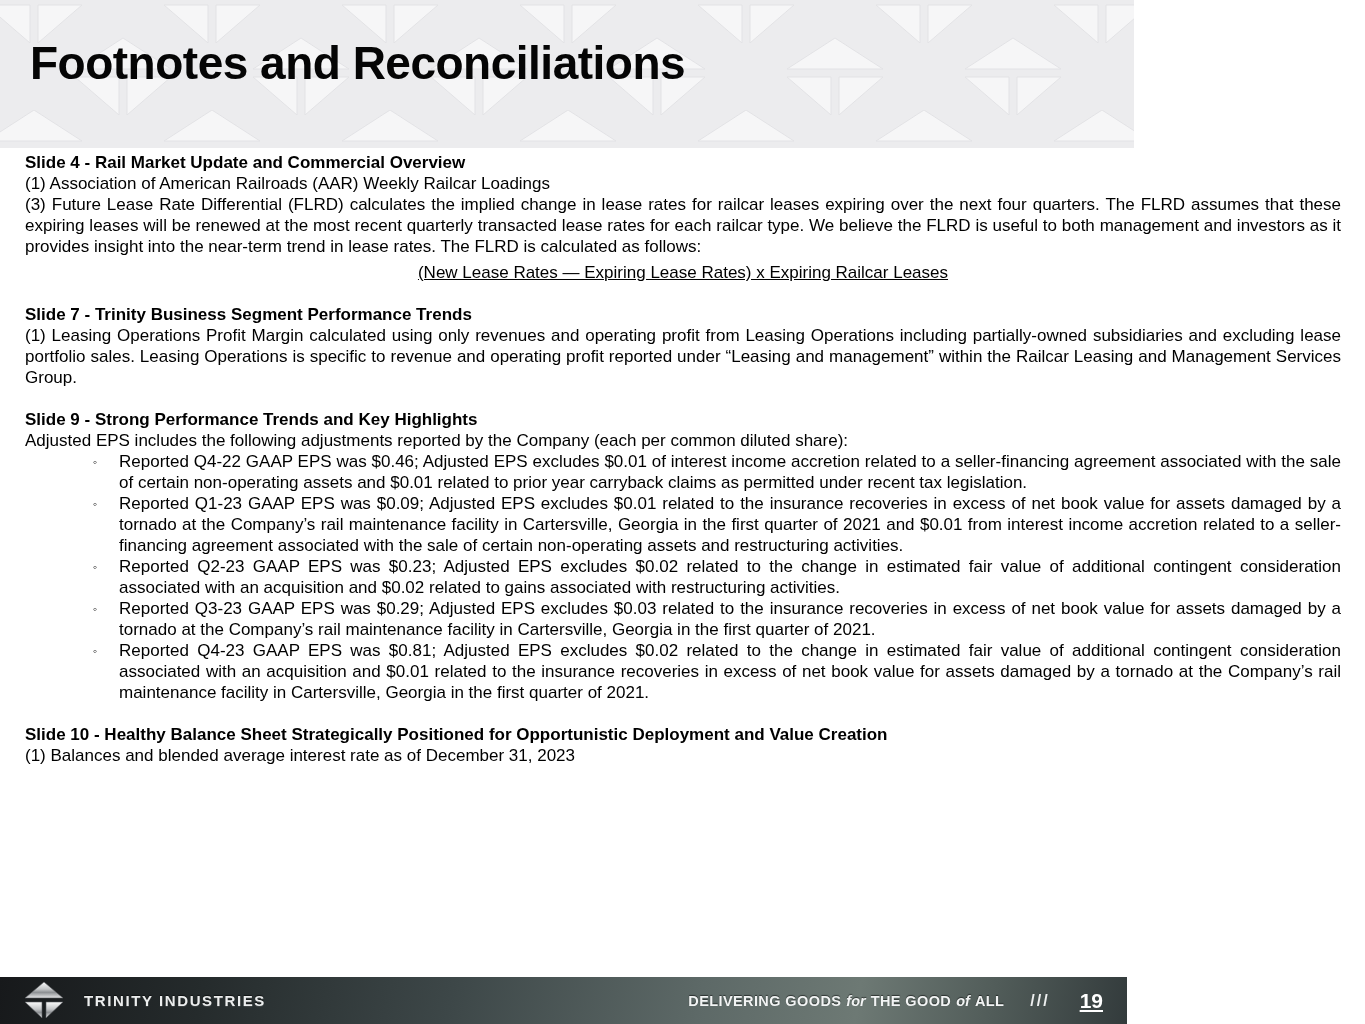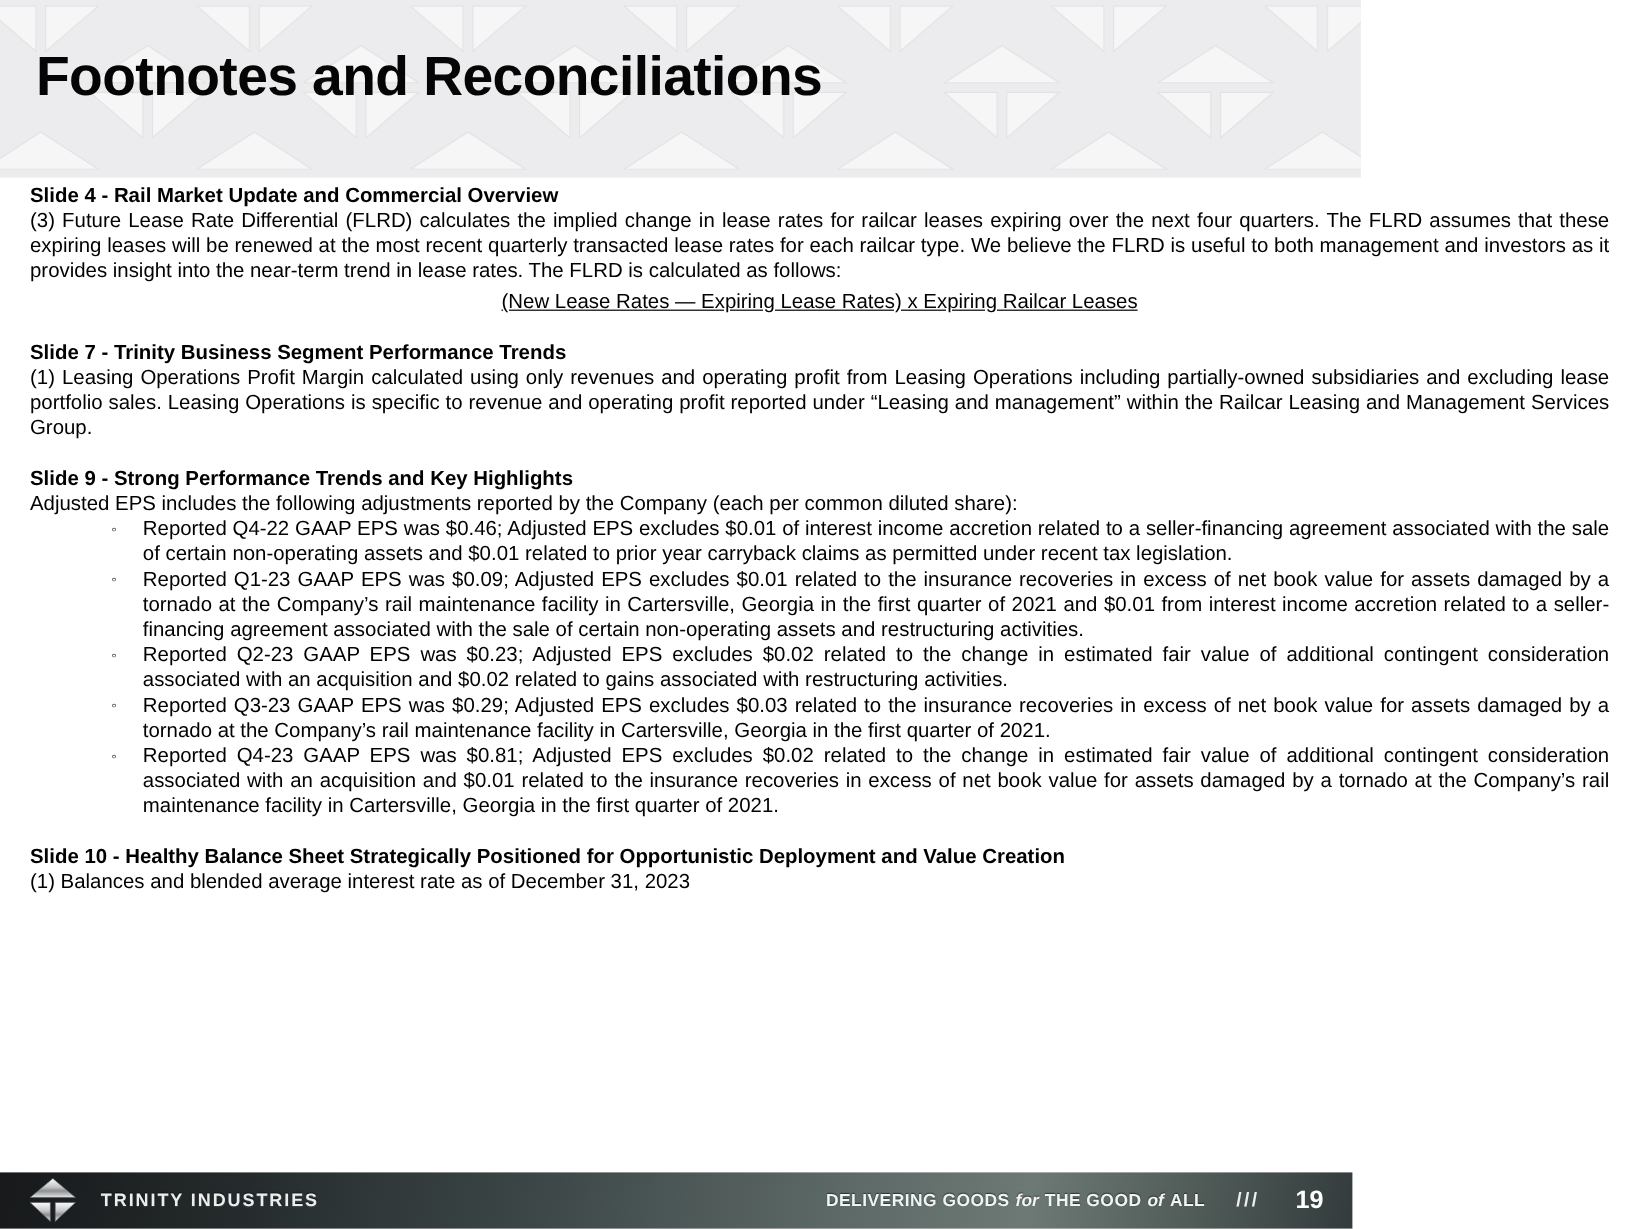--- a/index.html
+++ b/index.html
@@ -36,21 +36,21 @@
           padding:0 24px;box-sizing:border-box;}
   .f-left{display:flex;align-items:center;}
   .brand{margin-left:20px;color:#eceeee;font-weight:700;font-size:15px;letter-spacing:1.6px;
          text-shadow:0 -1px 1px rgba(0,0,0,.6),0 1px 1px rgba(255,255,255,.12);}
   .f-right{display:flex;align-items:center;}
   .tagline{display:flex;align-items:baseline;gap:5px;color:#f2f4f4;font-weight:700;
            font-size:14.5px;letter-spacing:.4px;
            text-shadow:0 -1px 1px rgba(0,0,0,.55);}
   .tagline .it{font-style:italic;font-weight:700;letter-spacing:0;}
   .slashes{margin-left:26px;color:#eef0f0;font-weight:700;font-size:16px;letter-spacing:2px;}
-  .pageno{margin-left:30px;color:#ffffff;font-weight:700;font-size:21px;}
+  .pageno{margin-left:30px;color:#ffffff;font-weight:700;font-size:21px;text-decoration:underline;}
 </style>
 </head>
 <body>
 
 <div class="slide">
 
   <header class="header">
     <svg class="pattern" width="1365" height="148" aria-hidden="true">
       <defs>
         <g id="tm">
@@ -68,20 +68,21 @@
       </defs>
       <rect x="0" y="0" width="1365" height="148" fill="url(#tripat)"></rect>
     </svg>
     <h1 class="title">Footnotes and Reconciliations</h1>
   </header>
 
   <main class="bodytext">
 
     <section>
       <h2>Slide 4 - Rail Market Update and Commercial Overview</h2>
+      <p>(1) Association of American Railroads (AAR) Weekly Railcar Loadings</p>
       <p class="just">(3) Future Lease Rate Differential (FLRD) calculates the implied change in lease rates for railcar leases expiring over the next four quarters. The FLRD assumes that these expiring leases will be renewed at the most recent quarterly transacted lease rates for each railcar type. We believe the FLRD is useful to both management and investors as it provides insight into the near-term trend in lease rates. The FLRD is calculated as follows:</p>
       <div class="formula">
         <div class="num">(New Lease Rates — Expiring Lease Rates) x Expiring Railcar Leases</div>
       </div>
     </section>
 
     <section>
       <h2>Slide 7 - Trinity Business Segment Performance Trends</h2>
       <p class="just">(1) Leasing Operations Profit Margin calculated using only revenues and operating profit from Leasing Operations including partially-owned subsidiaries and excluding lease portfolio sales. Leasing Operations is specific to revenue and operating profit reported under “Leasing and management” within the Railcar Leasing and Management Services Group.</p>
     </section>

